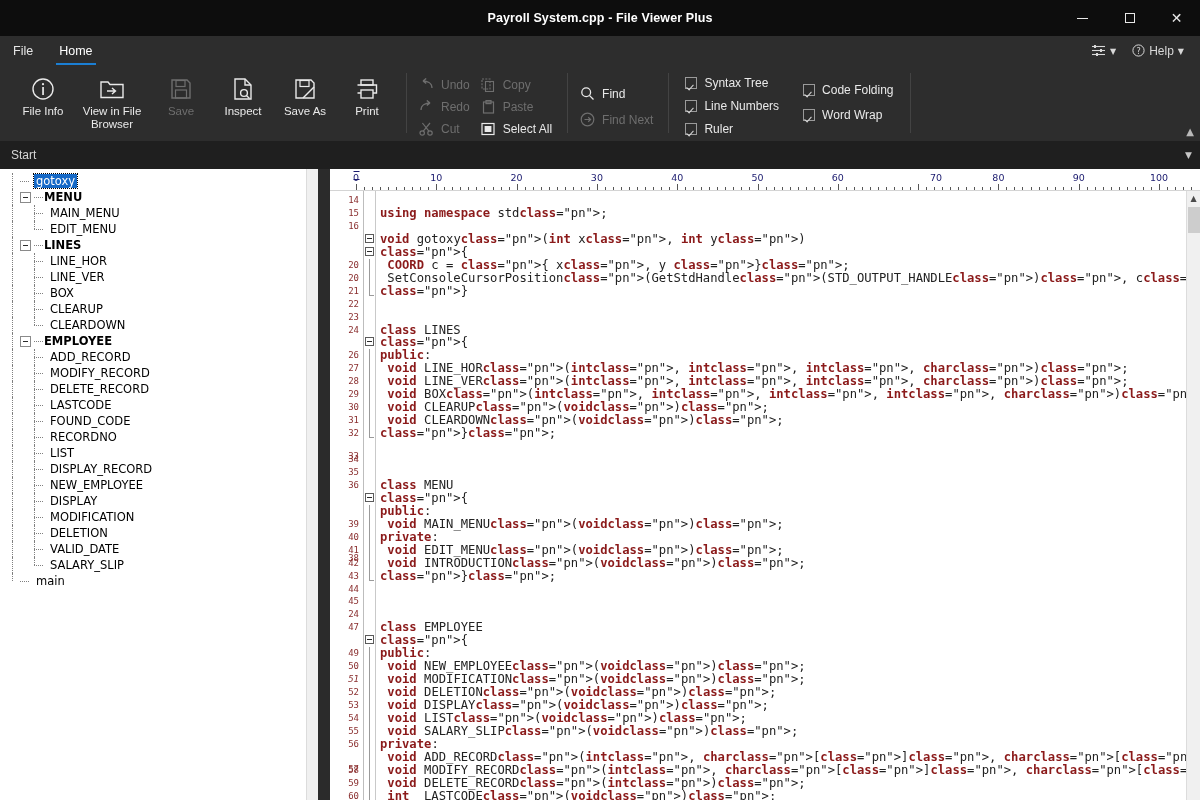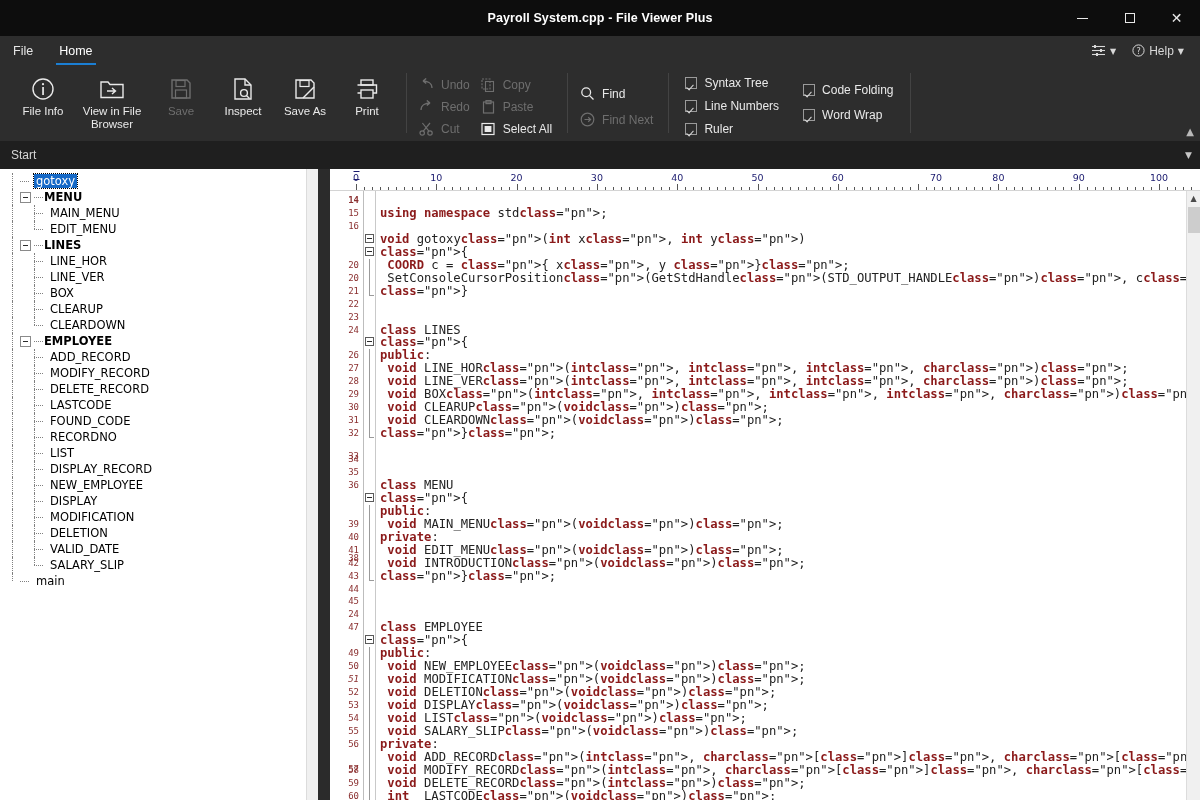--- a/index.html
+++ b/index.html
@@ -814,21 +814,21 @@
             <div class="num" style="left: 481.8px;">60</div>
             <div class="num" style="left: 580px;">70</div>
             <div class="num" style="left: 642.4px;">80</div>
             <div class="num" style="left: 722.7px;">90</div>
             <div class="num" style="left: 803px;">100</div>
             <div class="caret-mark" style="left: -3px;"></div>
           </div>
       </div>
       <div class="code-area">
         <div class="gutter" id="gutter">
-            <div class="ln" style="top: 3px; font-weight: bold;">14</div>
+            <div class="ln" style="top: 3px;">14</div>
             <div class="ln" style="top: 15.95px;">15</div>
             <div class="ln" style="top: 28.9px;">16</div>
             <div class="ln" style="top: 41.85px; opacity: 0;">17</div>
             <div class="ln" style="top: 54.8px; opacity: 0;">18</div>
             <div class="ln" style="top: 67.75px;">20</div>
             <div class="ln" style="top: 80.7px;">20</div>
             <div class="ln" style="top: 93.65px;">21</div>
             <div class="ln" style="top: 106.6px;">22</div>
             <div class="ln" style="top: 119.55px;">23</div>
             <div class="ln" style="top: 132.5px;">24</div>

